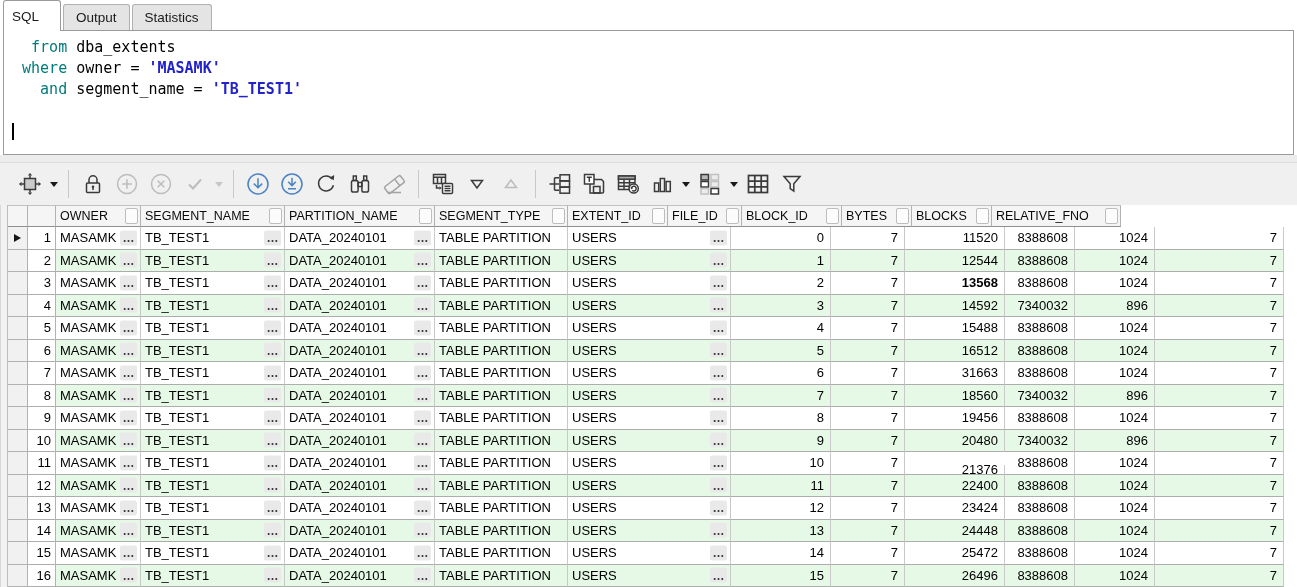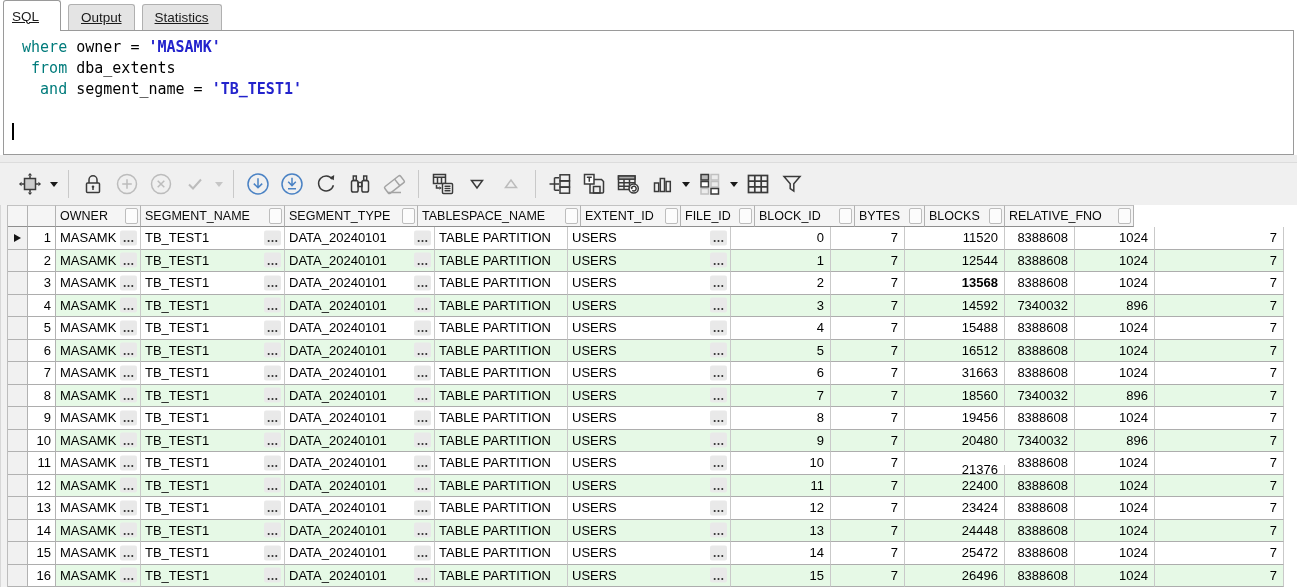--- a/index.html
+++ b/index.html
@@ -3,21 +3,21 @@
 <meta charset="utf-8">
 <style>
   * { margin:0; padding:0; box-sizing:border-box; }
   html,body { background:#fff; }
   body { font-family:"Liberation Sans", sans-serif; width:1297px; height:587px; overflow:hidden; }
   .app { position:relative; width:1297px; height:587px; background:#fff; }
 
   
   .tabbar { height:30px; display:flex; align-items:flex-end; padding-left:3px; background:#fff; position:relative; z-index:2; }
   .tab { height:26px; background:#e4e4e4; border:1px solid #b0b0b0; border-bottom:none; border-radius:3px 3px 0 0;
-         margin-right:7px; font-size:13.5px; color:#1a1a1a; display:flex; align-items:center; padding:0 12px; cursor:default;text-decoration:underline; }
+         margin-right:2px; font-size:13.5px; color:#1a1a1a; display:flex; align-items:center; padding:0 12px; cursor:default; }
   .tab.active { height:31px; margin-bottom:-1px; background:#fff; border-color:#9a9a9a; width:58px; padding:0 8px; align-items:center; }
 
   
   .editor { margin:0 3px; height:125px; border:1px solid #9a9a9a; background:#fff; position:relative;
             font-family:"DejaVu Sans Mono","Liberation Mono",monospace; font-size:15px; }
   .code { padding:6px 0 0 9px; }
   .code-line { white-space:pre; line-height:21px; height:21px; color:#000; }
   .tok-kw  { color:var(--kw,#007b7b); }
   .tok-str { color:var(--str,#2323cc); font-weight:bold; }
   .tok-pln { color:#000; }
@@ -73,22 +73,22 @@
     <div class="tab">
         <span>Output</span>
       </div>
     <div class="tab">
         <span>Statistics</span>
       </div>
   </div>
 
   <div class="editor">
     <div class="code" id="sql-code">
+        <div class="code-line"><span class="tok-pln">  </span><span class="tok-kw">from</span><span class="tok-pln"> dba_extents</span></div>
         <div class="code-line"><span class="tok-pln"> </span><span class="tok-kw">where</span><span class="tok-pln"> owner = </span><span class="tok-str">'MASAMK'</span></div>
-        <div class="code-line"><span class="tok-pln">  </span><span class="tok-kw">from</span><span class="tok-pln"> dba_extents</span></div>
         <div class="code-line"><span class="tok-pln">   </span><span class="tok-kw">and</span><span class="tok-pln"> segment_name = </span><span class="tok-str">'TB_TEST1'</span></div>
       </div>
     <div class="caret" id="caret" style="left: 8px; top: 92px;"></div>
   </div>
 
   <div class="splitter"></div>
 
   <div class="toolbar">
     <span class="tbtn">
         <svg viewBox="0 0 26 26" width="26" height="26">
@@ -265,26 +265,26 @@
           <div class="hc ind-h"></div>
           <div class="hc num-h"></div>
           <div class="hc" style="width: 85px;">
             <span class="hlabel">OWNER</span>
             <span class="hbox"></span>
           </div>
           <div class="hc" style="width: 144px;">
             <span class="hlabel">SEGMENT_NAME</span>
             <span class="hbox"></span>
           </div>
+          <div class="hc" style="width: 150px;">
+            <span class="hlabel">PARTITION_NAME</span>
+            <span class="hbox"></span>
+          </div>
           <div class="hc" style="width: 133px;">
             <span class="hlabel">SEGMENT_TYPE</span>
-            <span class="hbox"></span>
-          </div>
-          <div class="hc" style="width: 163px;">
-            <span class="hlabel">TABLESPACE_NAME</span>
             <span class="hbox"></span>
           </div>
           <div class="hc" style="width: 100px;">
             <span class="hlabel">EXTENT_ID</span>
             <span class="hbox"></span>
           </div>
           <div class="hc" style="width: 74px;">
             <span class="hlabel">FILE_ID</span>
             <span class="hbox"></span>
           </div>

